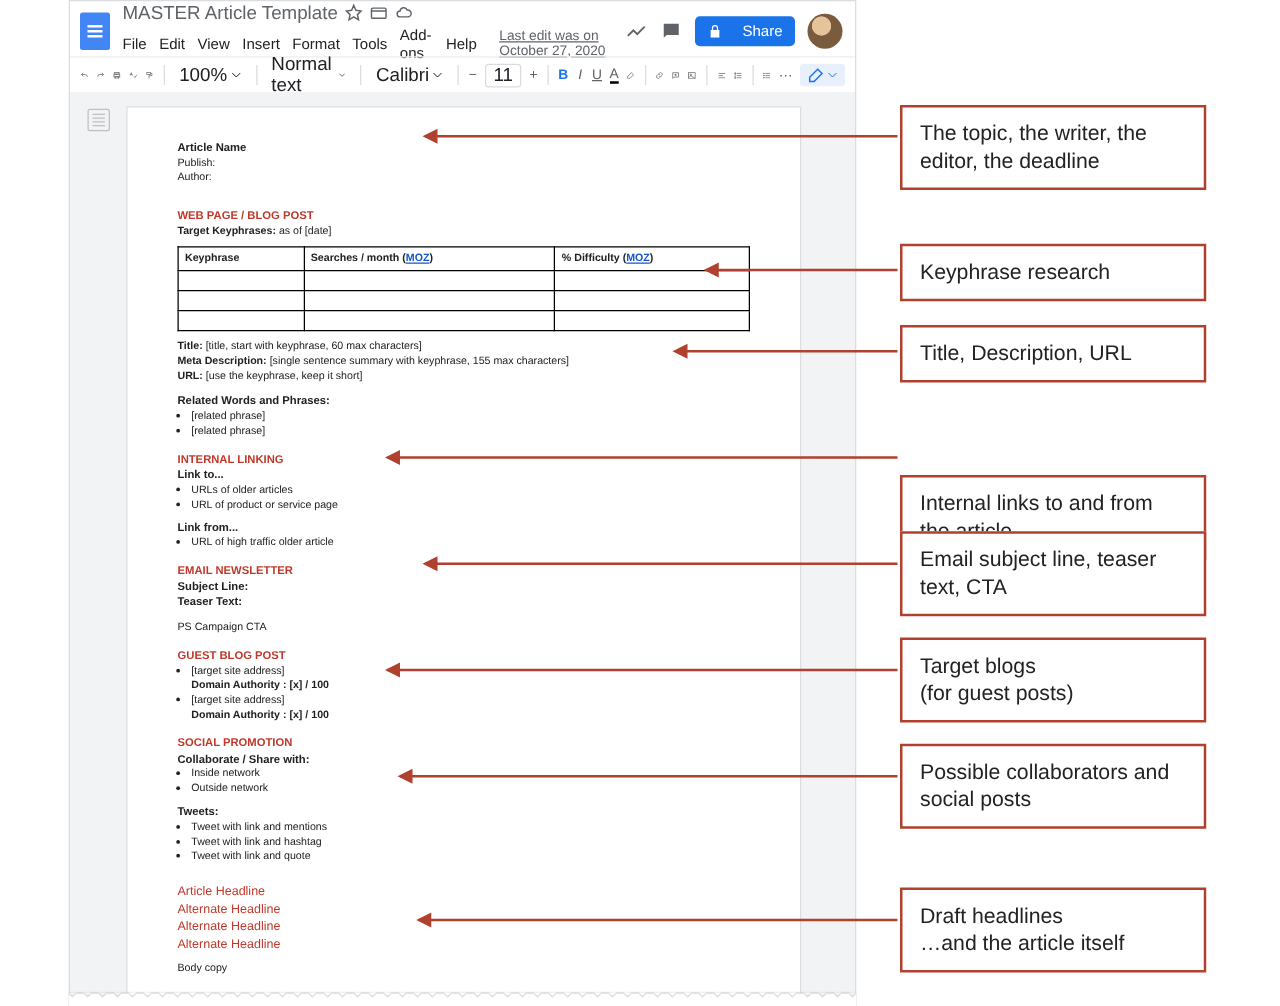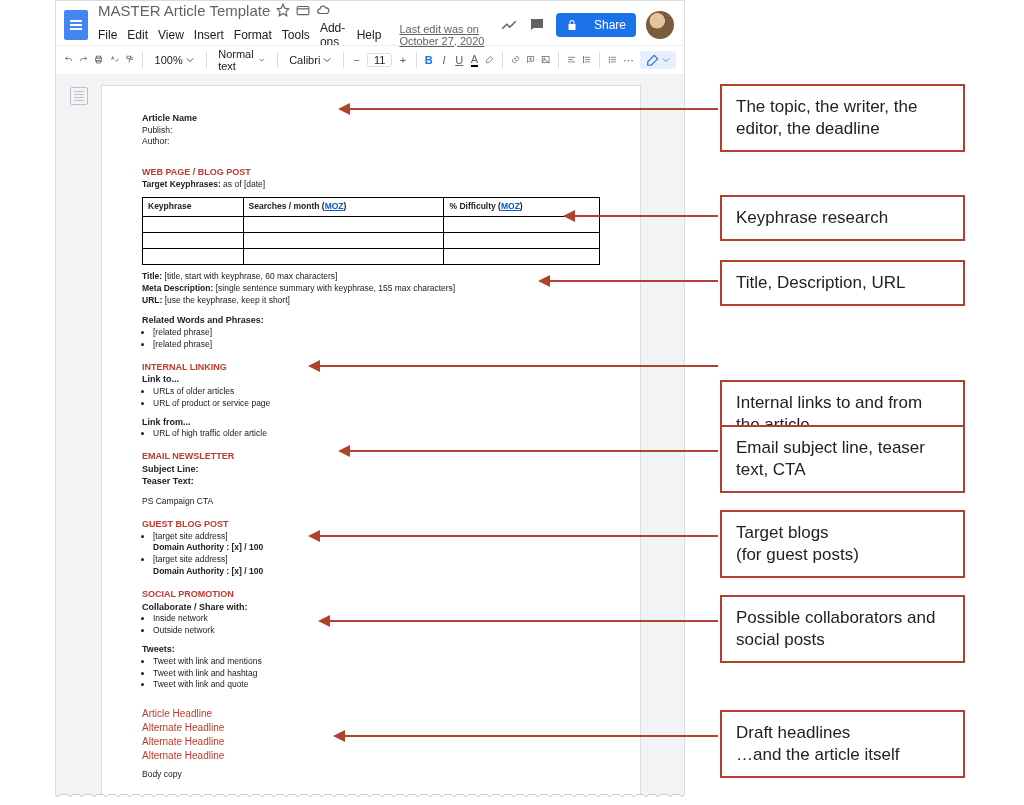--- a/index.html
+++ b/index.html
@@ -58,21 +58,21 @@
   
   .toolbar{
     display:flex; align-items:center; gap:6px;
     padding:3px 8px;
     border-top:1px solid #eee; border-bottom:1px solid #eee;
     font-size:11px; color:#5f6368;
     height:30px;
   }
   .tb-btn{ width:18px;height:18px; display:flex;align-items:center;justify-content:center; color:#5f6368;}
   .tb-sep{ width:1px;height:16px;background:#dadce0; margin:0 2px;}
-  .tb-select{ display:flex; align-items:center; gap:3px; padding:0 4px; font-size:11px; color:#202124;}
+  .tb-select{ display:flex; align-items:center; gap:3px; padding:0 4px; font-size:15px; color:#202124;}
   .tb-select svg{width:8px;height:8px;}
   .bold{ font-weight:bold; color:#1a73e8!important;}
   .pen-btn{
     margin-left:auto; background:#e8f0fe; border-radius:3px; padding:2px 6px;
     display:flex;align-items:center;gap:2px;color:#1a73e8;
   }
   
   .doc-surface{
     flex:1; background:#f1f3f4; display:flex; overflow:hidden;
   }

